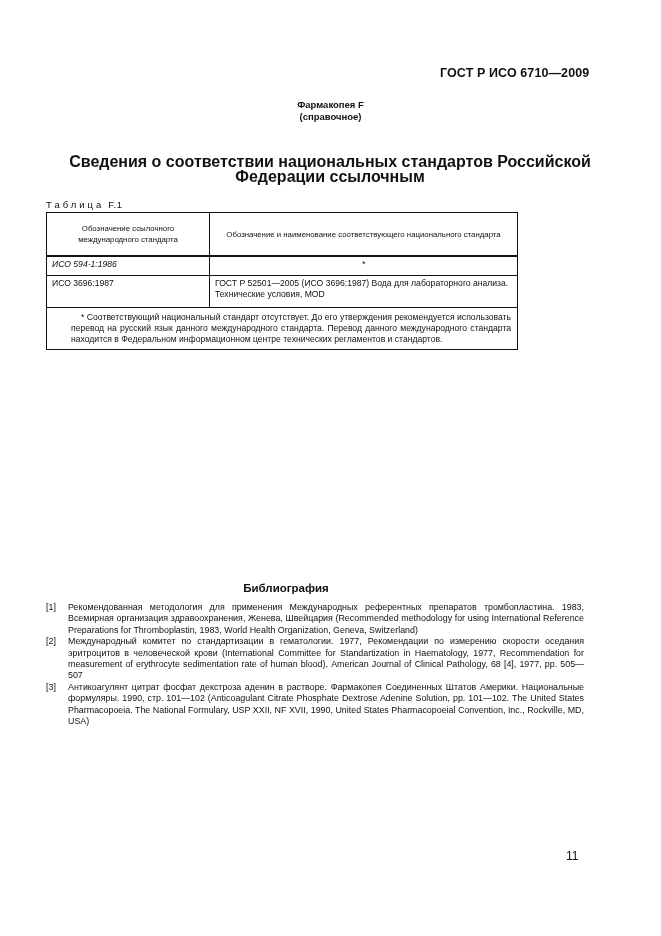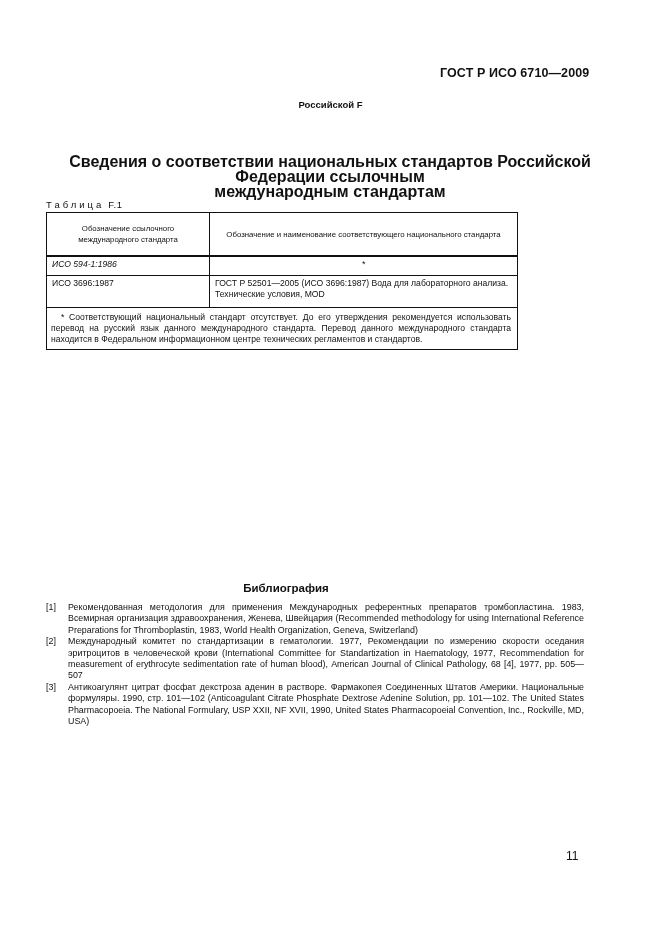--- a/index.html
+++ b/index.html
@@ -14,41 +14,41 @@
   table.t { position: absolute; left: 46px; top: 212px; width: 472px; border-collapse: collapse; font-size: 8.6px; }
   table.t td, table.t th { border: 1px solid #111; padding: 2px 5px; vertical-align: top; font-weight: normal; line-height: 11px; }
   table.t th { height: 38px; vertical-align: middle; text-align: center; font-size: 7.8px; line-height: 11px; }
   table.t thead tr { border-bottom: 2.5px solid #111; }
   table.t thead th { border-bottom: 2.5px solid #111; }
   table.t td.c1 { width: 152px; }
   table.t tr.r1 td { height: 14px; font-style: italic; }
   table.t tr.r2 td { height: 27px; }
   table.t tr.r3 td { height: 27px; }
   table.t td.center { text-align: center; }
-  table.t td.note { text-align: justify; padding: 4px 6px 4px 4px; height: 30px; line-height: 11px; }
+  table.t td.note { text-align: justify; padding: 4px 6px 4px 24px; height: 30px; line-height: 11px; }
   .note-indent { display: inline-block; width: 10px; }
   .bibtitle { left: 0; width: 572px; top: 582px; text-align: center; font-weight: bold; font-size: 11.5px; }
   .bib { left: 46px; top: 602px; width: 538px; font-size: 8.9px; line-height: 11.4px; }
   .bib .item { display: flex; margin-bottom: 0px; }
   .bib .num { width: 22px; flex: 0 0 22px; }
   .bib .txt { flex: 1; text-align: justify; }
   .pagenum { left: 566px; top: 849px; font-size: 12px; }
 </style>
 </head>
 <body>
 
 <div class="abs hdr">ГОСТ Р ИСО 6710—2009</div>
 
 <div class="abs annex">
-  <div>Российской F</div>
+  <div>Фармакопея F</div>
+  <div>(справочное)</div>
 </div>
 
 <div class="abs title">
   <div>Сведения о соответствии национальных стандартов Российской Федерации ссылочным</div>
-  <div>международным стандартам</div>
 </div>
 
 <div class="abs tcap"><span>Таблица</span><span class="num">F.1</span></div>
 
 <table class="t">
   <thead>
     <tr>
       <th class="c1">Обозначение ссылочного международного стандарта</th>
       <th>Обозначение и наименование соответствующего национального стандарта</th>
     </tr>

